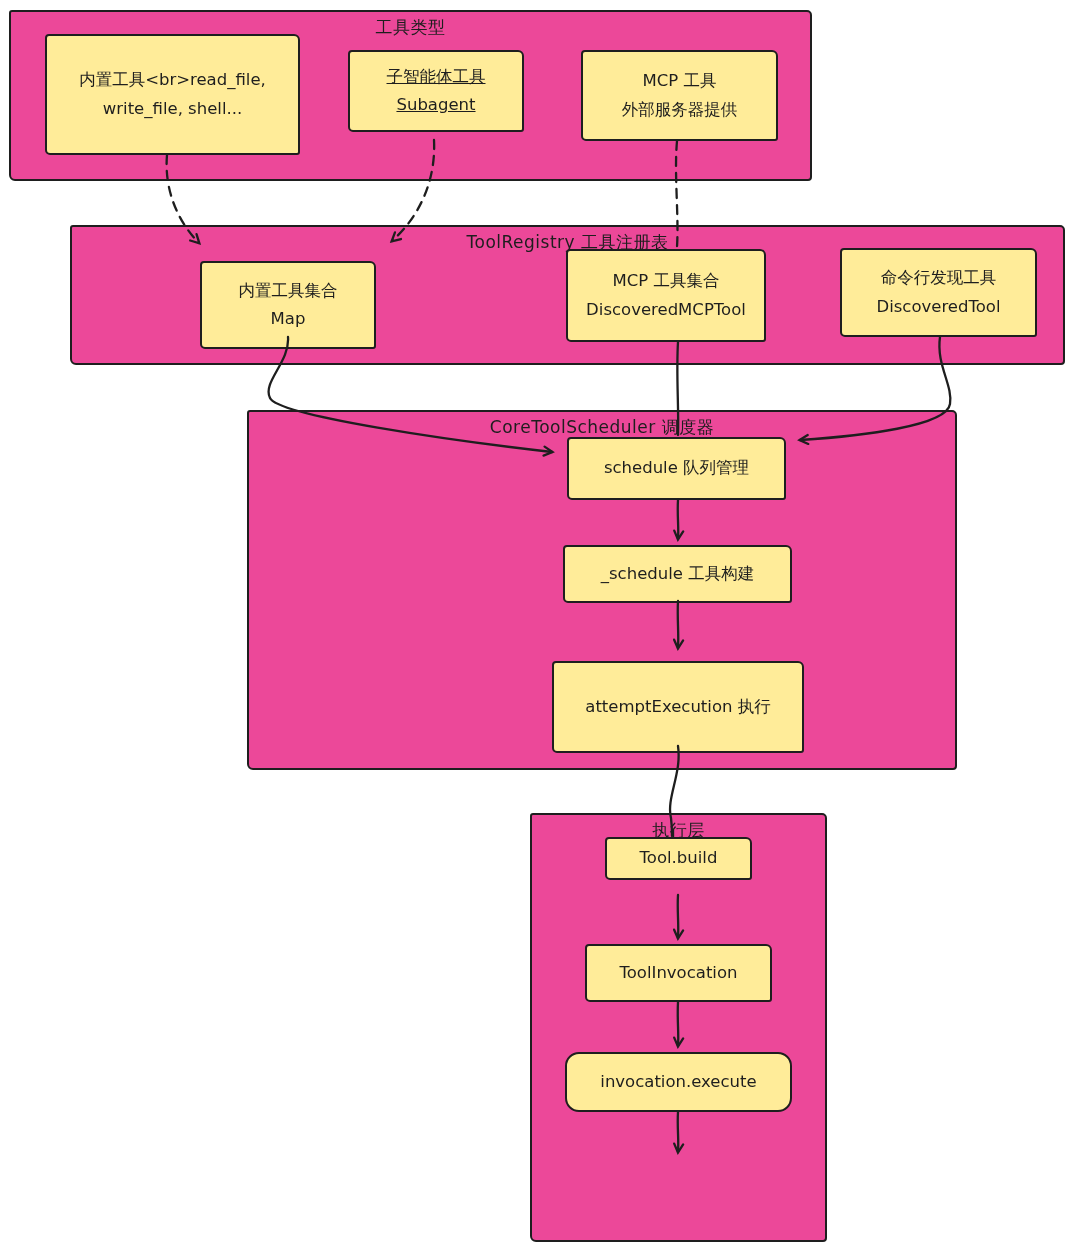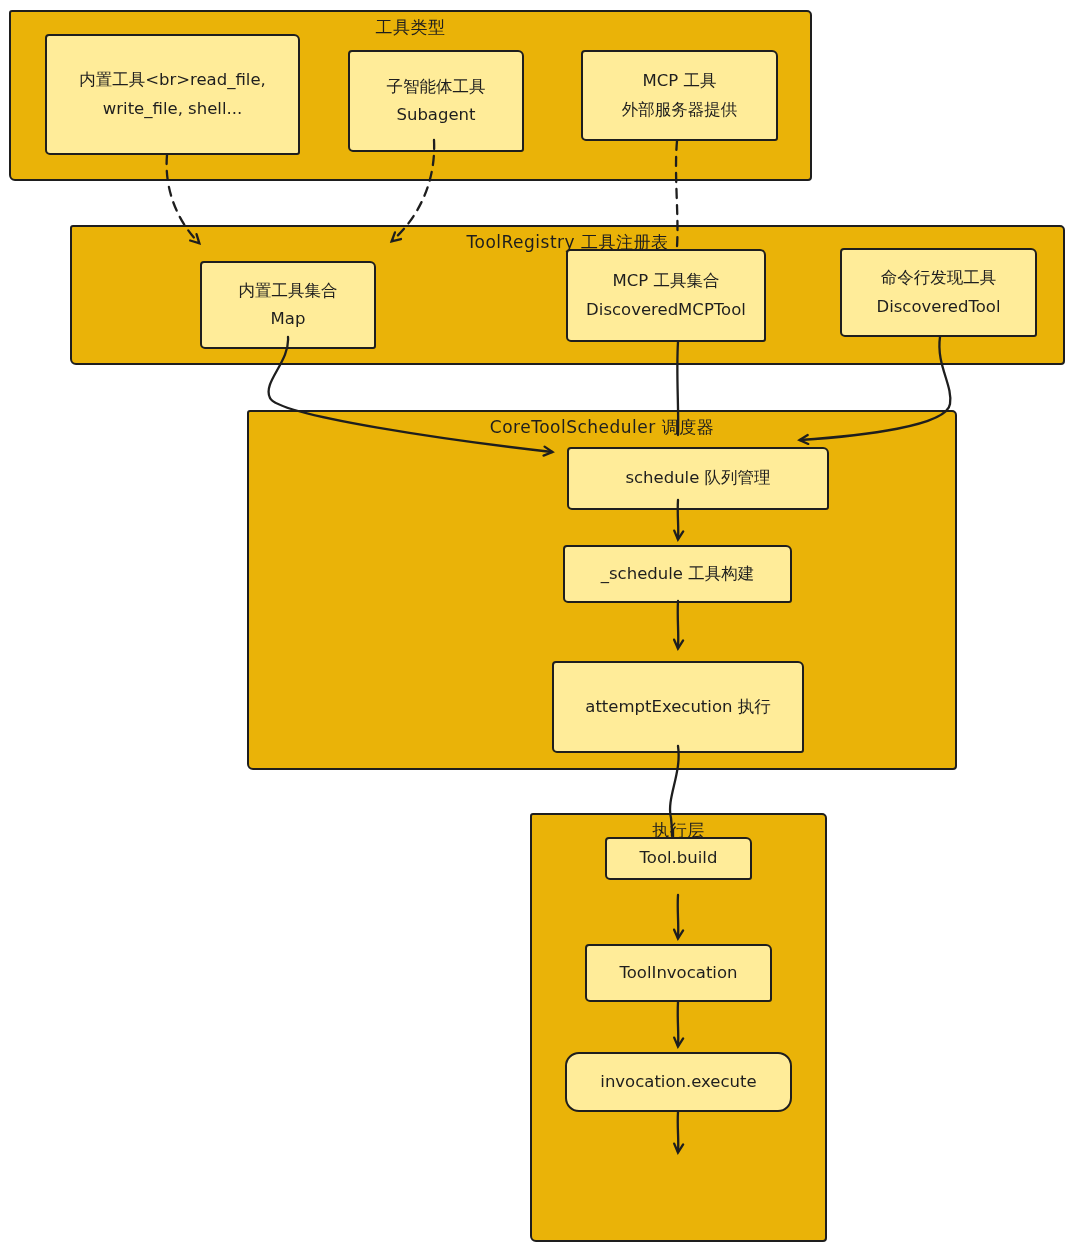--- a/index.html
+++ b/index.html
@@ -7,21 +7,21 @@
     position: relative;
     width: 1080px;
     height: 1253px;
     background: #ffffff;
     font-family: "DejaVu Sans", "Liberation Sans", sans-serif;
     color: #1e1e1e;
     overflow: hidden;
   }
   .container {
     position: absolute;
-    background: #eab308;
+    background: #ec4899;
     border: 2.4px solid #1e1e1e;
     border-radius: 3px 5px 4px 6px;
     box-sizing: border-box;
   }
   .ctitle {
     position: absolute;
     top: 4px;
     left: 0;
     right: 0;
     text-align: center;
@@ -58,21 +58,21 @@
 <body>
 
 <div class="canvas">
 
   <div class="container" style="left:9px; top:10px; width:803px; height:171px;">
     <div class="ctitle">工具类型</div>
     <div class="node" style="left:34px; top:22px; width:255px; height:121px;">
       <span>内置工具&lt;br&gt;read_file,</span>
       <span>write_file, shell...</span>
     </div>
-    <div class="node" style="left:337px; top:38px; width:176px; height:102px;">
+    <div class="node" style="left:337px; top:38px; width:176px; height:82px;text-decoration:underline;">
       <span>子智能体工具</span>
       <span>Subagent</span>
     </div>
     <div class="node" style="left:570px; top:38px; width:197px; height:91px;">
       <span>MCP 工具</span>
       <span>外部服务器提供</span>
     </div>
   </div>
 
   <div class="container" style="left:70px; top:225px; width:995px; height:140px;">
@@ -86,21 +86,21 @@
       <span>DiscoveredMCPTool</span>
     </div>
     <div class="node" style="left:768px; top:21px; width:197px; height:89px;">
       <span>命令行发现工具</span>
       <span>DiscoveredTool</span>
     </div>
   </div>
 
   <div class="container" style="left:247px; top:410px; width:710px; height:360px;">
     <div class="ctitle">CoreToolScheduler 调度器</div>
-    <div class="node" style="left:318px; top:35px; width:262px; height:63px;">
+    <div class="node" style="left:318px; top:25px; width:219px; height:63px;">
       <span>schedule 队列管理</span>
     </div>
     <div class="node" style="left:314px; top:133px; width:229px; height:58px;">
       <span>_schedule 工具构建</span>
     </div>
     <div class="node" style="left:303px; top:242px; width:252px; height:92px;margin-top:7px;">
       <span>attemptExecution 执行</span>
     </div>
   </div>
 

